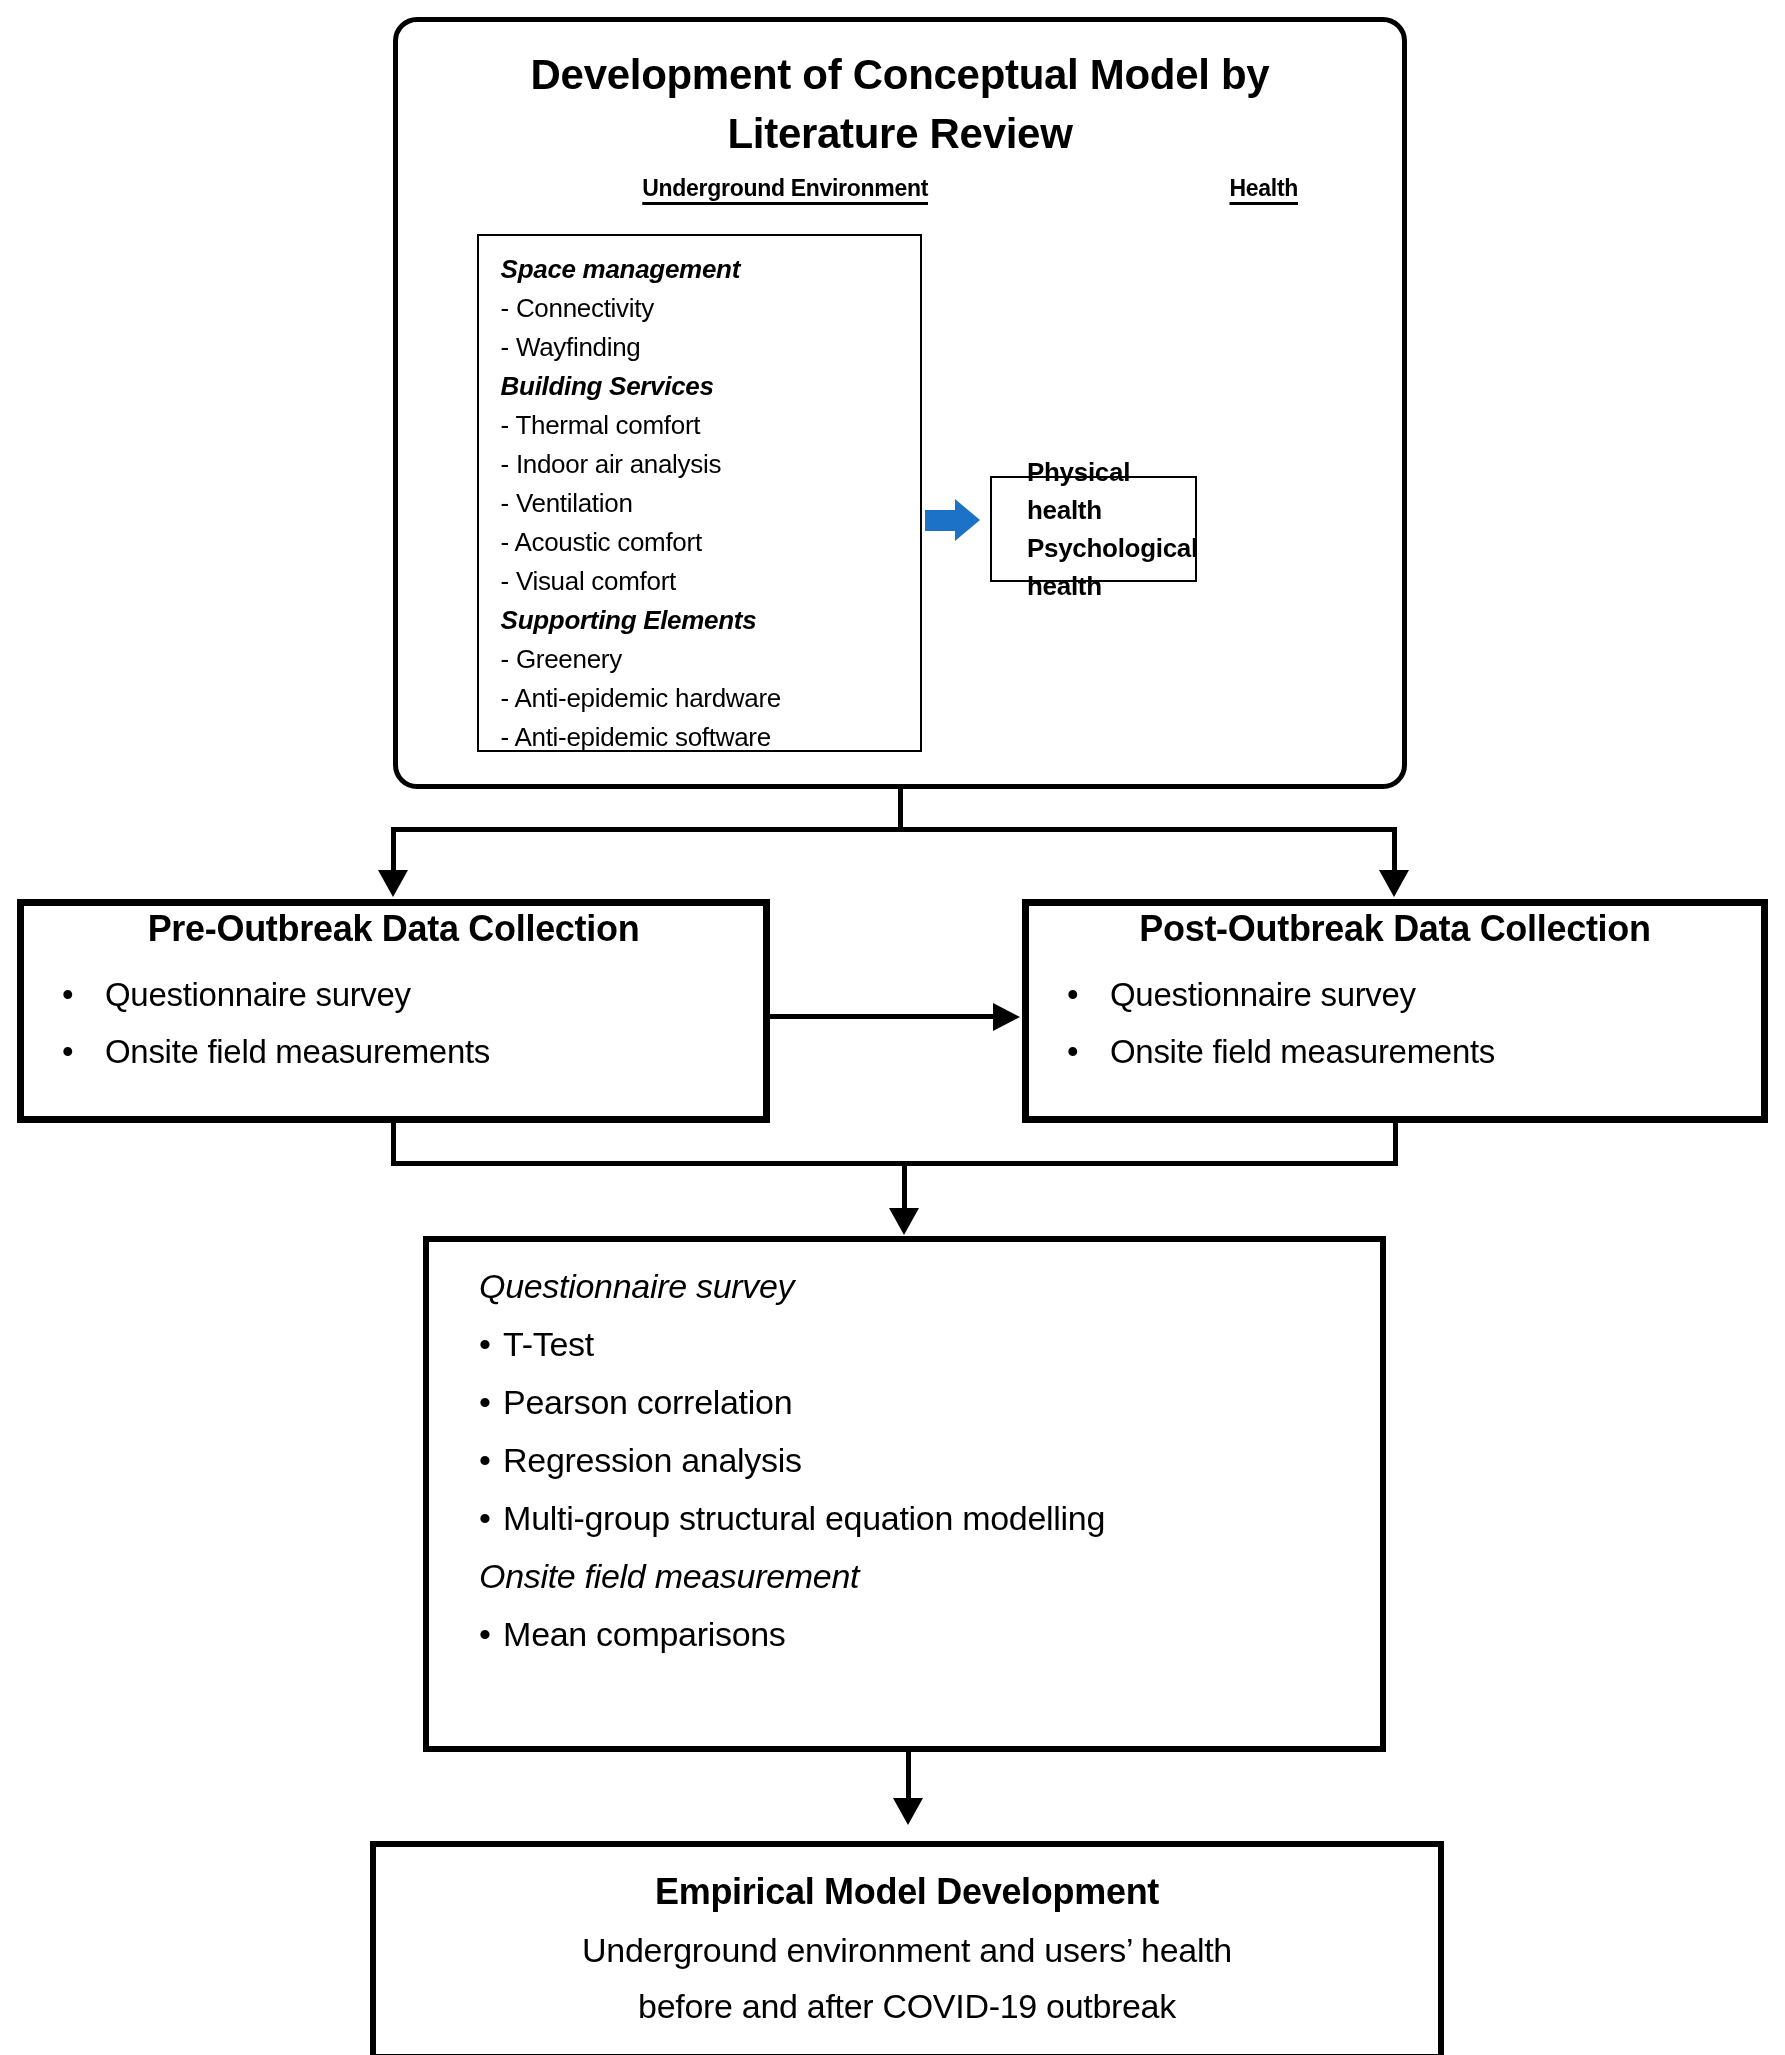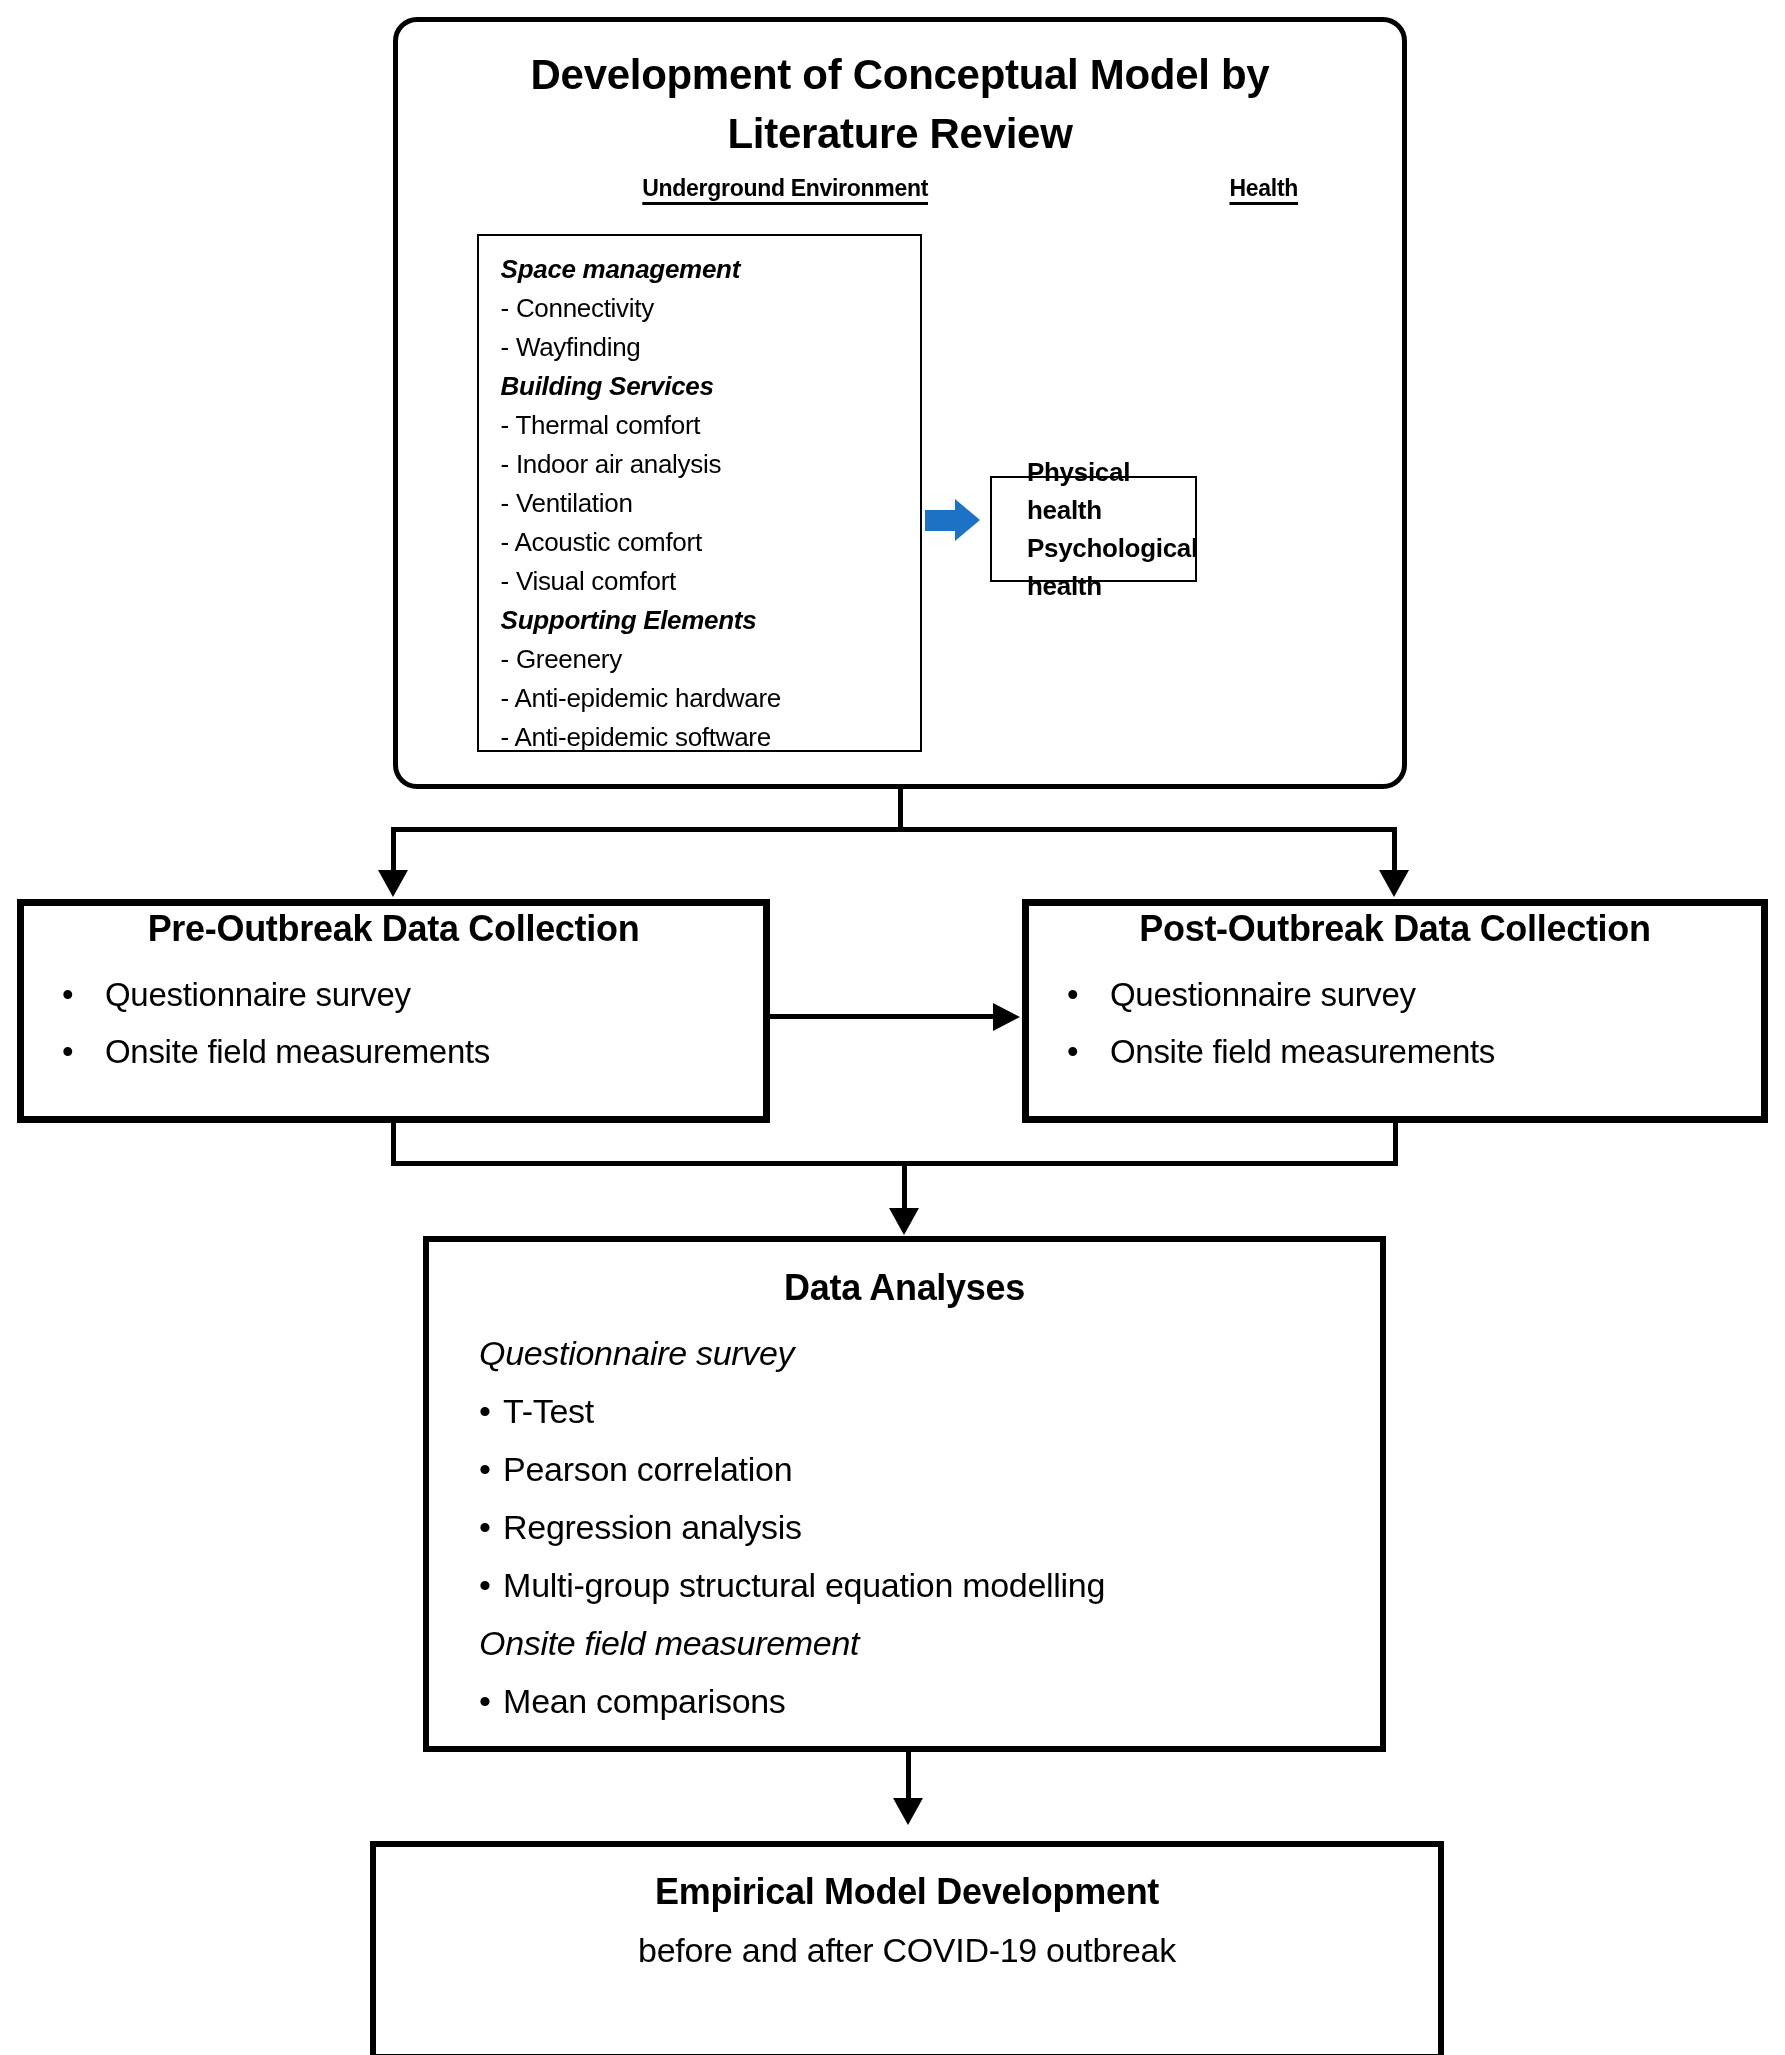--- a/index.html
+++ b/index.html
@@ -168,36 +168,36 @@
     </div>
   </div>
 
   <div class="line" style="left:391px; top:1123px; width:4.6px; height:42px;"></div>
   <div class="line" style="left:1393px; top:1123px; width:4.6px; height:42px;"></div>
   <div class="line" style="left:391px; top:1161px; width:1007px; height:4.6px;"></div>
   <div class="line" style="left:902px; top:1165px; width:4.6px; height:44px;"></div>
   <div class="arrow-down" style="left:889px; top:1208px;"></div>
 
   <div class="box" id="analyses-box">
-    <div class="an-title">Data Analyses</div>
     <div class="an-lines">
       <div class="an-line italic">Questionnaire survey</div>
       <div class="an-line"><span class="an-blt">•</span><span>T-Test</span></div>
       <div class="an-line"><span class="an-blt">•</span><span>Pearson correlation</span></div>
       <div class="an-line"><span class="an-blt">•</span><span>Regression analysis</span></div>
       <div class="an-line"><span class="an-blt">•</span><span>Multi-group structural equation modelling</span></div>
       <div class="an-line italic">Onsite field measurement</div>
       <div class="an-line"><span class="an-blt">•</span><span>Mean comparisons</span></div>
     </div>
   </div>
 
   <div class="line" style="left:906px; top:1752px; width:4.6px; height:48px;"></div>
   <div class="arrow-down" style="left:893px; top:1798px;"></div>
 
   <div class="box" id="final-box">
     <div class="fin-title">Empirical Model Development</div>
     <div class="fin-sub">
+      <div>Underground environment and users’ health</div>
       <div>before and after COVID-19 outbreak</div>
     </div>
   </div>
 
 </div>
 
 
 </body></html>

